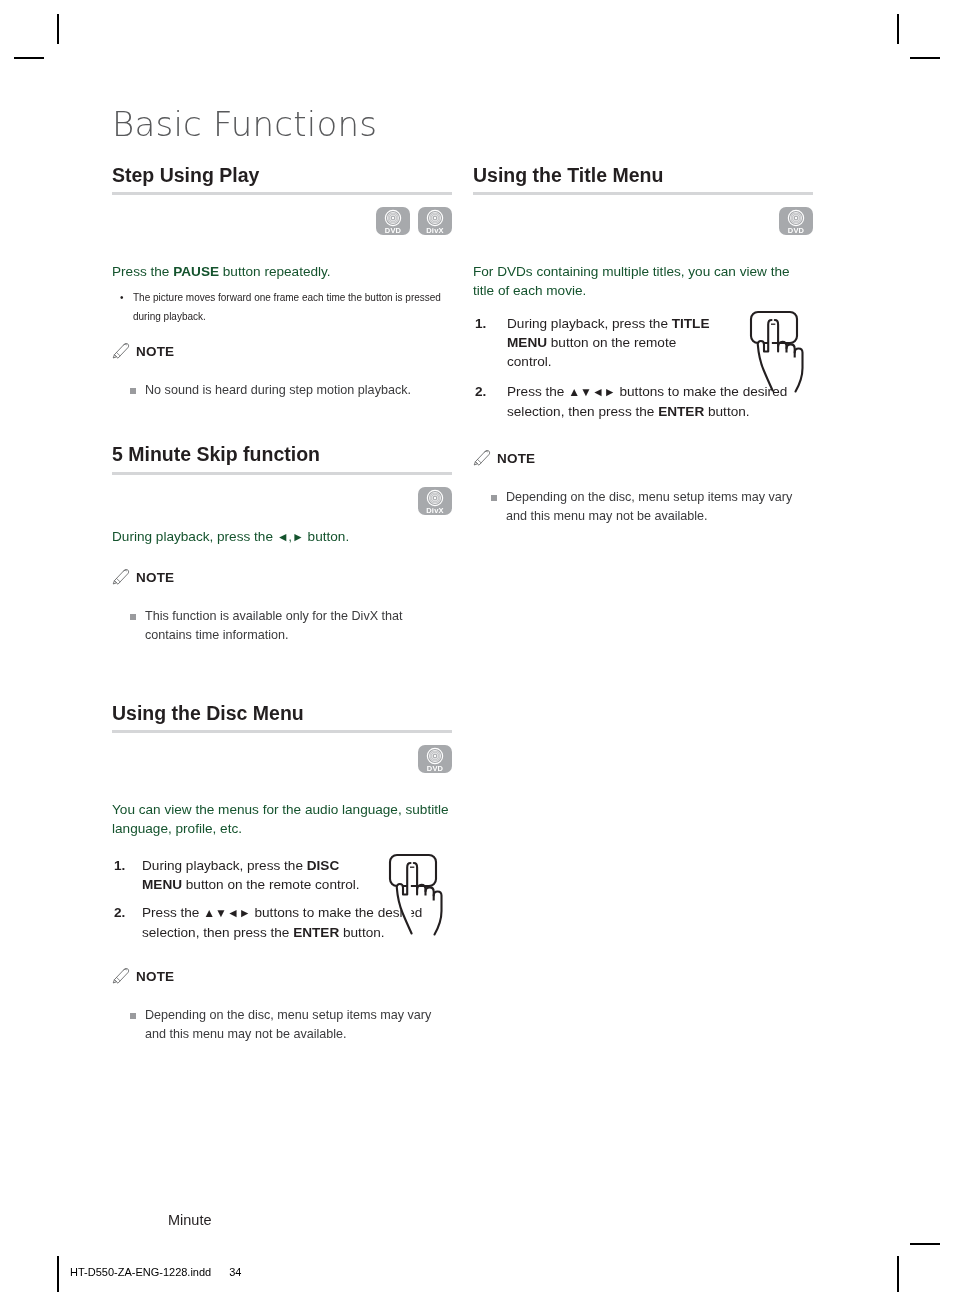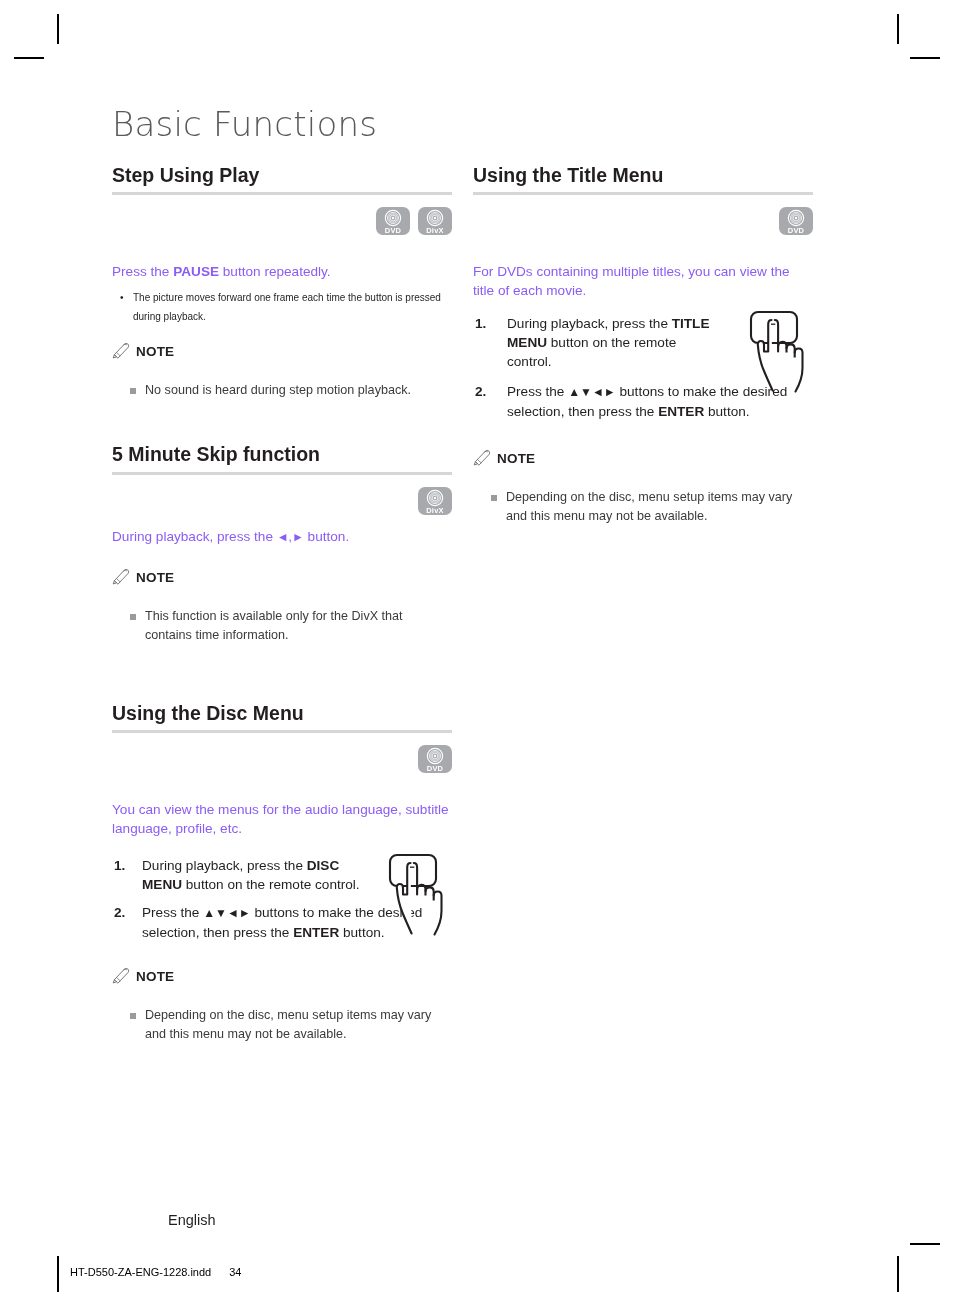--- a/index.html
+++ b/index.html
@@ -89,21 +89,21 @@
     color: #ffffff;
     letter-spacing: 0.2px;
     line-height: 8px;
     margin-top: 0px;
   }
 
   
   .para {
     font-size: 13.6px;
     line-height: 19px;
-    color: #8b5cf6;
+    color: #14532d;
     margin: 0;
   }
   .lead { margin-top: 16px; }
   b, .bold { font-weight: bold; }
 
   ul.bullets {
     list-style: none;
     margin: 0;
     padding: 0;
   }
@@ -427,21 +427,21 @@
           </svg>
           <span class="note-title">NOTE</span>
         </div>
         <ul class="note-items">
           <li>Depending on the disc, menu setup items may vary and this menu may not be available.</li>
         </ul>
       </div>
     </div>
   </div>
 
-  <div class="lang-label">English</div>
+  <div class="lang-label">Minute</div>
 
   <div class="footer-left">
     <span>HT-D550-ZA-ENG-1228.indd</span><span class="footer-gap"></span><span>34</span>
   </div>
 
   <div class="footer-right">
     <span>2011-12-29</span><span class="footer-gap"></span><span>1:07:53</span>
   </div>
 
 </div>

